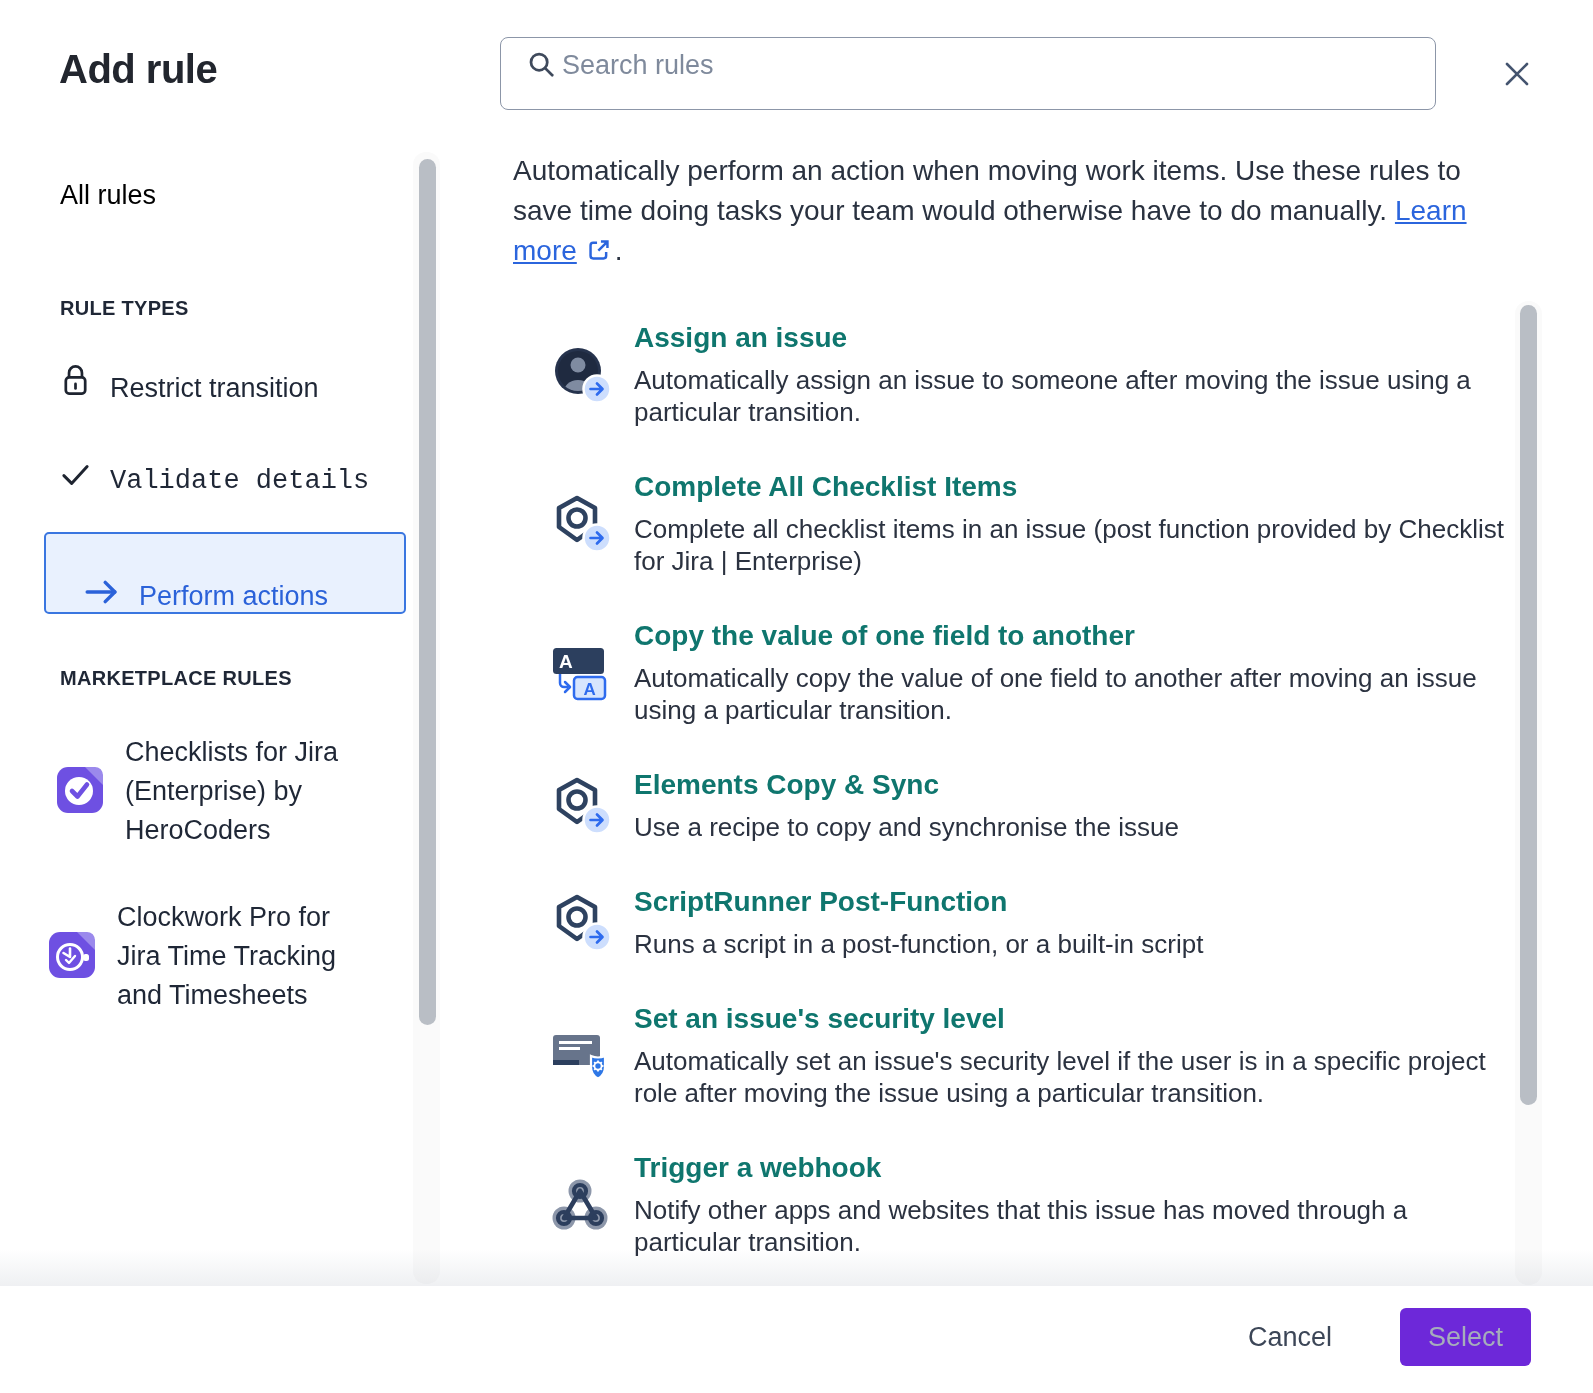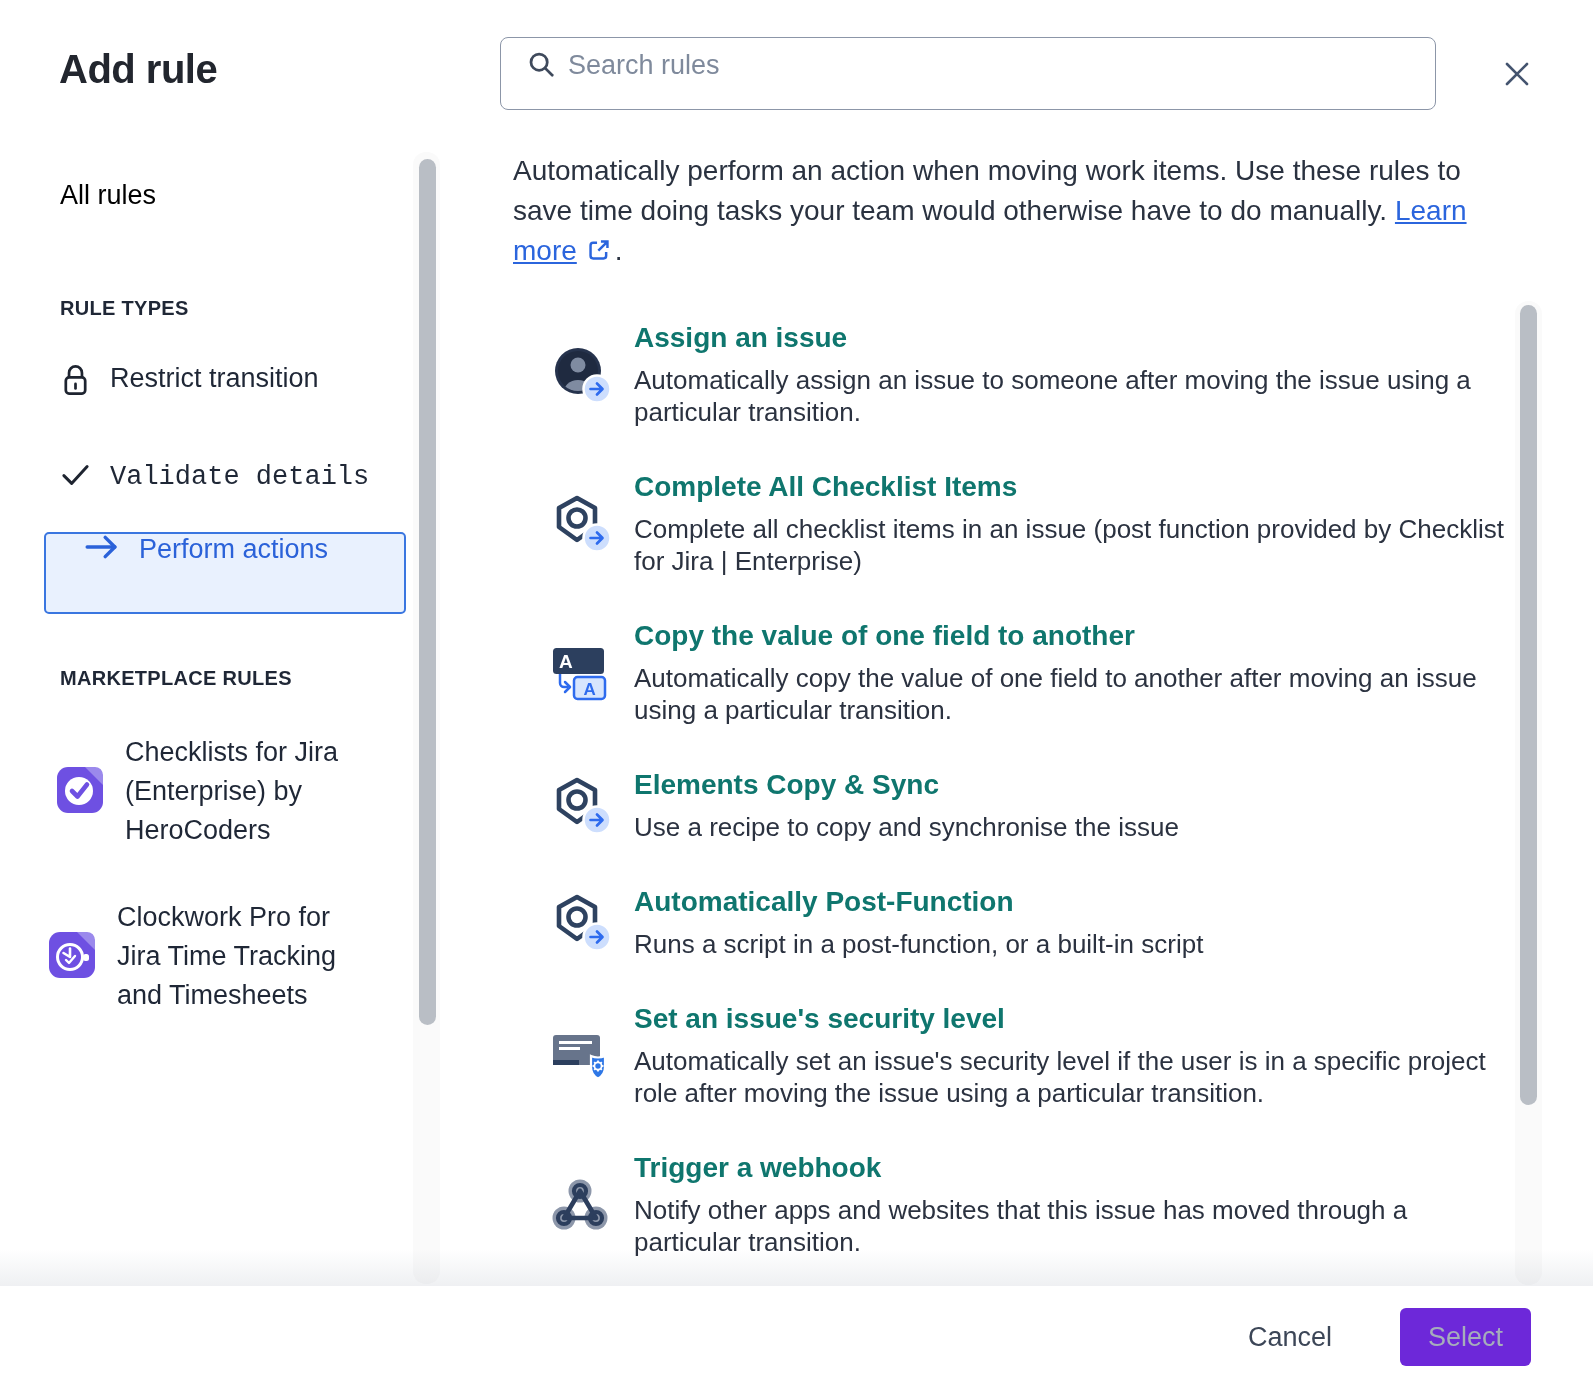--- a/index.html
+++ b/index.html
@@ -3,33 +3,33 @@
 <meta charset="utf-8">
 <style>
   * { margin:0; padding:0; box-sizing:border-box; }
   html,body { width:1593px; height:1393px; background:#ffffff; overflow:hidden;
     font-family:"Liberation Sans","DejaVu Sans",sans-serif; color:#1f2736; }
   .abs { position:absolute; }
 
   
   .page-title { left:59px; top:47px; font-size:40px; font-weight:700; letter-spacing:-0.5px; color:#22262e; }
   .search-box { left:500px; top:37px; width:936px; height:73px; border:1.5px solid #8c96a8;
-    border-radius:8px; background:#fff; display:flex; align-items:center; padding:0 20px 16px 25px; gap:12px; }
+    border-radius:8px; background:#fff; display:flex; align-items:center; padding:0 20px 16px 25px; gap:6px; }
   .search-box input { border:none; outline:none; flex:1; font-size:27px; color:#1f2736;
     font-family:"Liberation Sans","DejaVu Sans",sans-serif; background:transparent; }
   .search-box input::placeholder { color:#7f8a9c; }
   .close-btn { left:1494px; top:52px; width:46px; height:46px; display:flex; align-items:center;
     justify-content:center; cursor:pointer; background:none; border:none; }
 
   
   .all-rules { left:60px; top:180px; font-size:27px; color:#000000; cursor:pointer; }
   .section-head { font-size:20px; font-weight:700; color:#1f2736; letter-spacing:0.3px; }
   .sec-rule-types { left:60px; top:297px; }
   .sec-marketplace { left:60px; top:667px; }
-  .side-item { display:flex; align-items:flex-start; gap:19px; font-size:27px; color:#1f2736; cursor:pointer; }
+  .side-item { display:flex; align-items:flex-end; gap:19px; font-size:27px; color:#1f2736; cursor:pointer; }
   .it-restrict { left:60px; top:363px; }
   .it-validate { left:60px; top:462px;font-family:Liberation Mono, monospace; }
   .it-perform  { left:44px; top:532px; width:362px; height:82px; border:2.5px solid #3a76e0;
     border-radius:5px; background:#e9f1fe; padding-left:38px; color:#2b62d9; }
   .mk-item { display:flex; align-items:center; gap:21px; cursor:pointer; }
   .mk-1 { left:56px; top:733px; }
   .mk-2 { left:48px; top:898px; }
   .mk-label { font-size:27px; line-height:39px; color:#1f2736; }
   .mk-1 .mk-label { width:252px; }
   .mk-2 .mk-label { width:262px; }
@@ -233,21 +233,21 @@
   <div class="rule-row">
     <span class="rule-icon">
       <svg width="62" height="60" viewBox="0 0 62 60">
         <path d="M26 4 L44 14 L44 33 L26 46 L8 33 L8 14 Z" fill="none" stroke="#2e4260" stroke-width="4.6" stroke-linejoin="round"></path>
         <circle cx="26" cy="24" r="8.5" fill="none" stroke="#2e4260" stroke-width="4.6"></circle>
         <circle cx="46" cy="44" r="13.5" fill="#cddefd" stroke="#ffffff" stroke-width="2.5"></circle>
         <path d="M39.5 44 H51 M46 38.5 L51.5 44 L46 49.5" stroke="#2e6bee" stroke-width="2.7" fill="none" stroke-linecap="round" stroke-linejoin="round"></path>
       </svg>
     </span>
     <span class="rule-text">
-      <div class="rule-title">Automatically Post-Function</div>
+      <div class="rule-title">ScriptRunner Post-Function</div>
       <div class="rule-desc">Runs a script in a post-function, or a built-in script</div>
     </span>
   </div>
 
   <div class="rule-row">
     <span class="rule-icon">
       <svg width="62" height="60" viewBox="0 0 62 60">
         <rect x="2" y="9" width="47" height="30" rx="3" fill="#67748b"></rect>
         <rect x="2" y="34" width="26" height="5" fill="#2c3f5e"></rect>
         <line x1="8" y1="16.5" x2="41" y2="16.5" stroke="#ffffff" stroke-width="3"></line>

